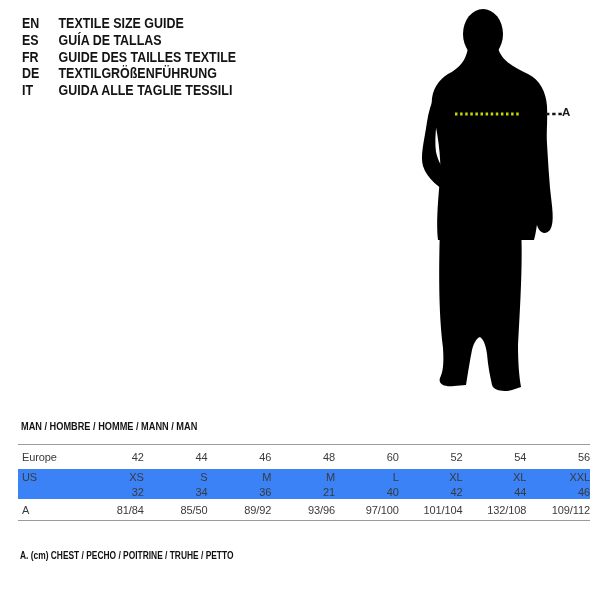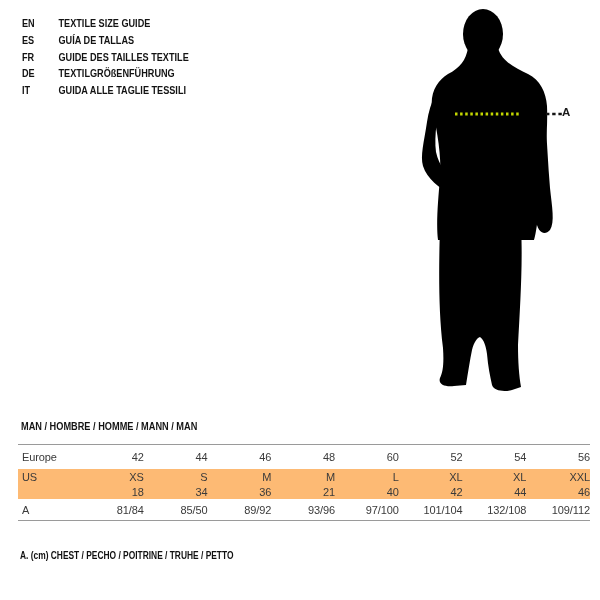--- a/index.html
+++ b/index.html
@@ -5,21 +5,21 @@
   html,body{margin:0;padding:0;}
   body{
     width:600px;height:600px;
     background:#ffffff;
     font-family:"Liberation Sans", sans-serif;
     color:#141414;
   }
   .canvas{position:relative;width:600px;height:600px;background:#fff;overflow:hidden;}
 
   
-  .lang-list{position:absolute;left:22px;top:15px;font-weight:700;font-size:11px;line-height:16.8px;color:#131313;}
+  .lang-list{position:absolute;left:22px;top:15px;font-weight:700;font-size:15px;line-height:16.8px;color:#131313;}
   .lang-row{white-space:nowrap;transform:scaleX(.83);transform-origin:0 0;}
   .lang-code{display:inline-block;width:44px;}
 
   
   .category{position:absolute;left:21px;top:109px;font-weight:700;font-size:13px;line-height:19.3px;color:#111;}
   .category .cat-line{white-space:nowrap;transform:scaleX(.84);transform-origin:0 0;}
 
   
   .figure{position:absolute;left:390px;top:0;width:210px;height:400px;}
   .measure-label{position:absolute;left:562px;top:106px;font-size:11.5px;font-weight:600;color:#1a1a1a;}
@@ -32,21 +32,21 @@
     position:absolute;left:18px;top:444px;width:572px;
     border-top:1px solid #9a9a9a;
     font-size:11px;color:#3a3a3a;letter-spacing:-0.1px;
   }
   .t-head{
     height:16px;background:#c6c6c6;display:flex;align-items:center;
     padding-left:4px;color:#383838;
   }
   .t-head .t-head-text{white-space:nowrap;transform:scaleX(.86);transform-origin:0 0;}
   .t-row{display:flex;align-items:center;height:24px;}
-  .t-row.shaded{background:#fdba74;height:15px;}
+  .t-row.shaded{background:#3b82f6;height:15px;}
   .t-row.last{height:21px;border-bottom:1px solid #9a9a9a;}
   .t-label{width:58px;padding-left:4px;}
   .t-cell{flex:1;text-align:right;}
 
   
   .footnote{position:absolute;left:20px;top:549px;font-weight:700;font-size:11.5px;color:#111;white-space:nowrap;transform:scaleX(.73);transform-origin:0 0;}
 </style>
 </head>
 <body>
 
@@ -107,21 +107,21 @@
       <span class="t-cell">M</span>
       <span class="t-cell">M</span>
       <span class="t-cell">L</span>
       <span class="t-cell">XL</span>
       <span class="t-cell">XL</span>
       <span class="t-cell">XXL</span>
     </div>
 
     <div class="t-row shaded">
       <span class="t-label"></span>
-      <span class="t-cell">18</span>
+      <span class="t-cell">32</span>
       <span class="t-cell">34</span>
       <span class="t-cell">36</span>
       <span class="t-cell">21</span>
       <span class="t-cell">40</span>
       <span class="t-cell">42</span>
       <span class="t-cell">44</span>
       <span class="t-cell">46</span>
     </div>
 
     <div class="t-row last">

